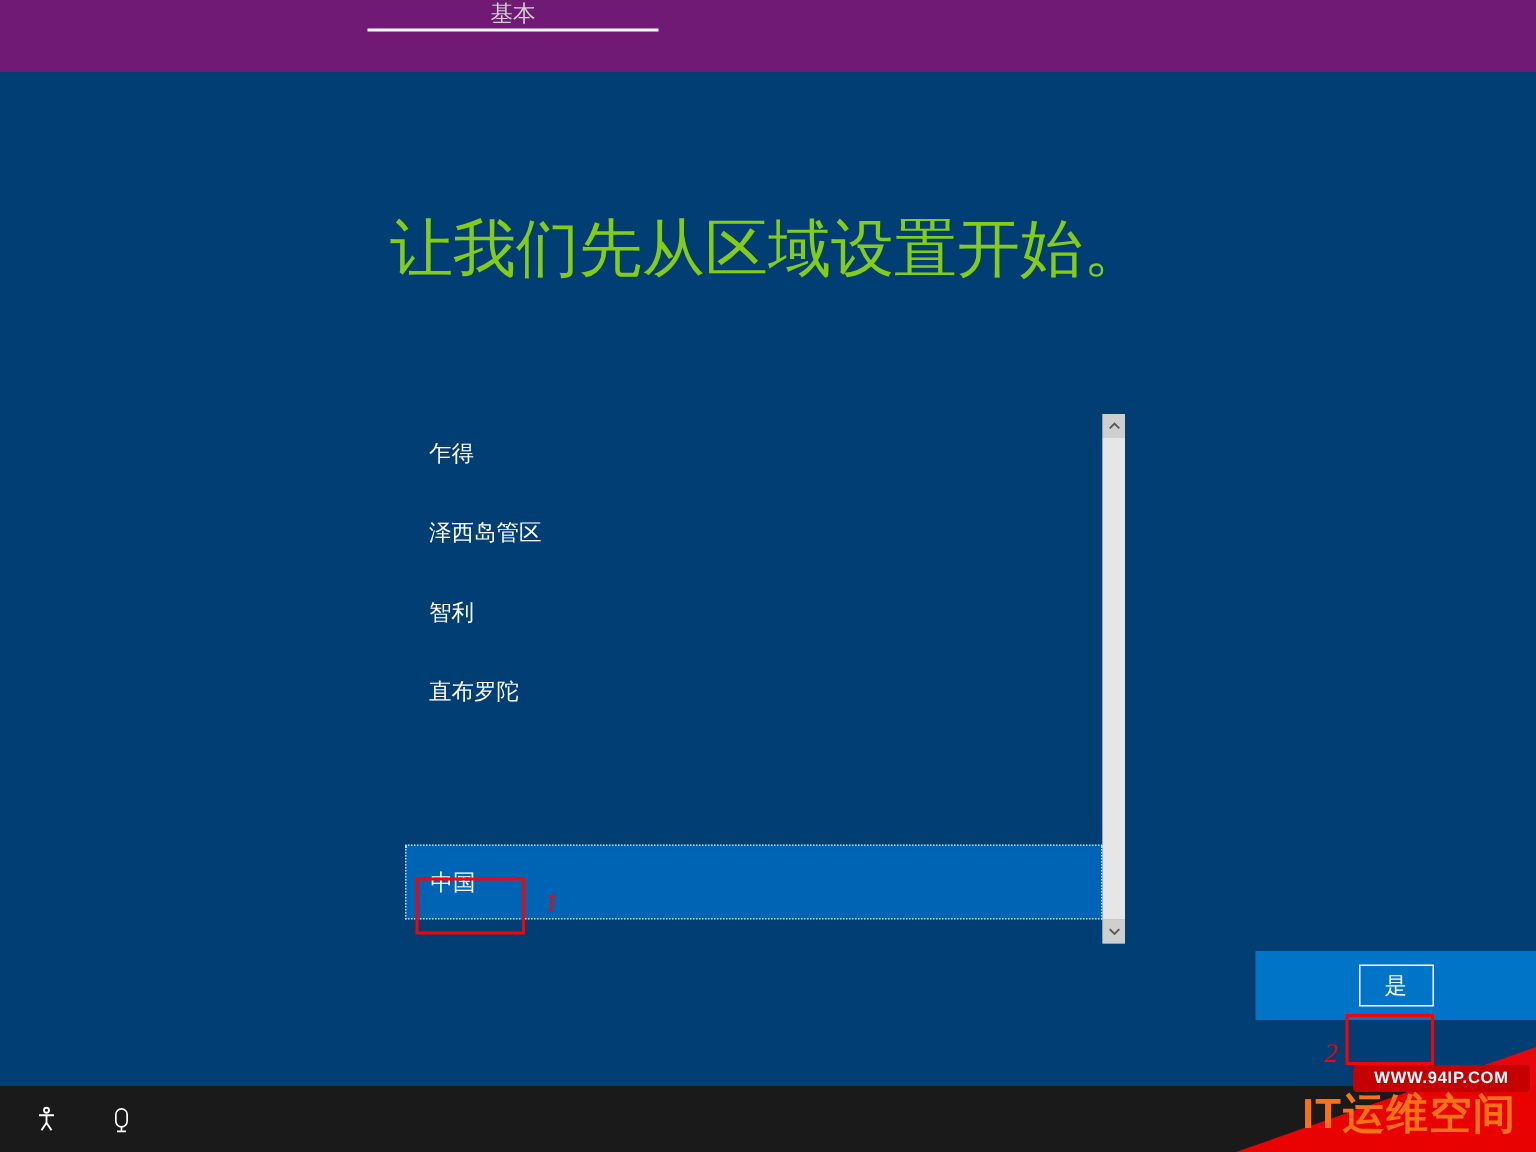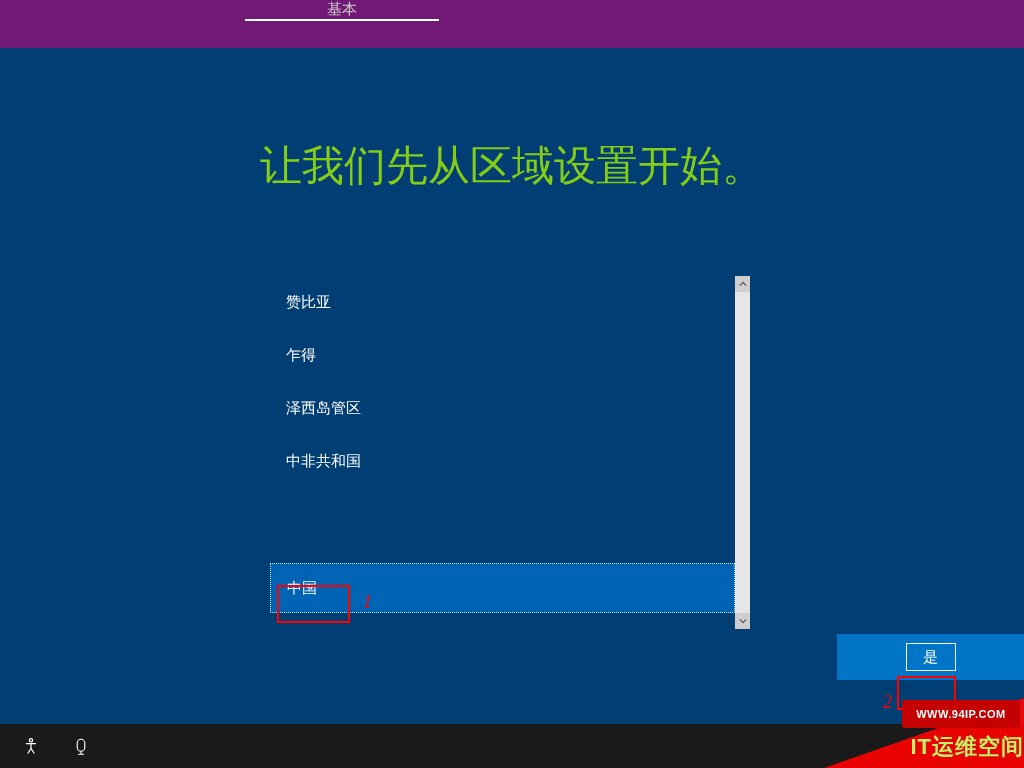--- a/index.html
+++ b/index.html
@@ -193,68 +193,68 @@
     width: 0;
     height: 0;
     border-left: 200px solid transparent;
     border-bottom: 70px solid rgba(255,0,0,0.9);
   }
   .wm-bar {
     position: absolute;
     right: 4px;
     bottom: 40px;
     width: 118px;
-    height: 28px;
+    height: 18px;
     background: #c40000;
     border-radius: 3px;
     display: flex;
     align-items: center;
     justify-content: center;
     font-size: 11px;
     font-weight: 700;
     color: #fff;
     letter-spacing: 0.5px;
     margin-left: 47px;
   }
   .wm-text {
     position: absolute;
-    right: 0;
+    right: 13px;
     bottom: 6px;
-    font-size: 22px;
+    font-size: 28px;
     font-weight: 900;
-    color: #bef264;
+    color: #f97316;
     letter-spacing: 1px;
     font-family: "Arial Black", sans-serif;
   }
 </style>
 </head>
 <body>
 
 <div class="top-bar">
   <div class="top-tab">
     <span>基本</span>
   </div>
 </div>
 
 <div class="content">
   <div class="title">让我们先从区域设置开始。</div>
 
   <div class="list-wrap">
     <div class="list">
       <div class="list-item">
-          <span>赞比亚</span>
-        </div>
-      <div class="list-item">
           <span>乍得</span>
         </div>
       <div class="list-item">
           <span>泽西岛管区</span>
         </div>
       <div class="list-item">
-          <span>中非共和国</span>
+          <span>智利</span>
+        </div>
+      <div class="list-item">
+          <span>直布罗陀</span>
         </div>
       <div class="list-item selected">
           <span>中国</span>
         </div>
     </div>
     <div class="scrollbar">
       <div class="scroll-arrow top">
         <svg viewBox="0 0 10 10">
             <polyline points="1,7 5,3 9,7" fill="none" stroke="#555" stroke-width="1.5"></polyline>
           </svg>

